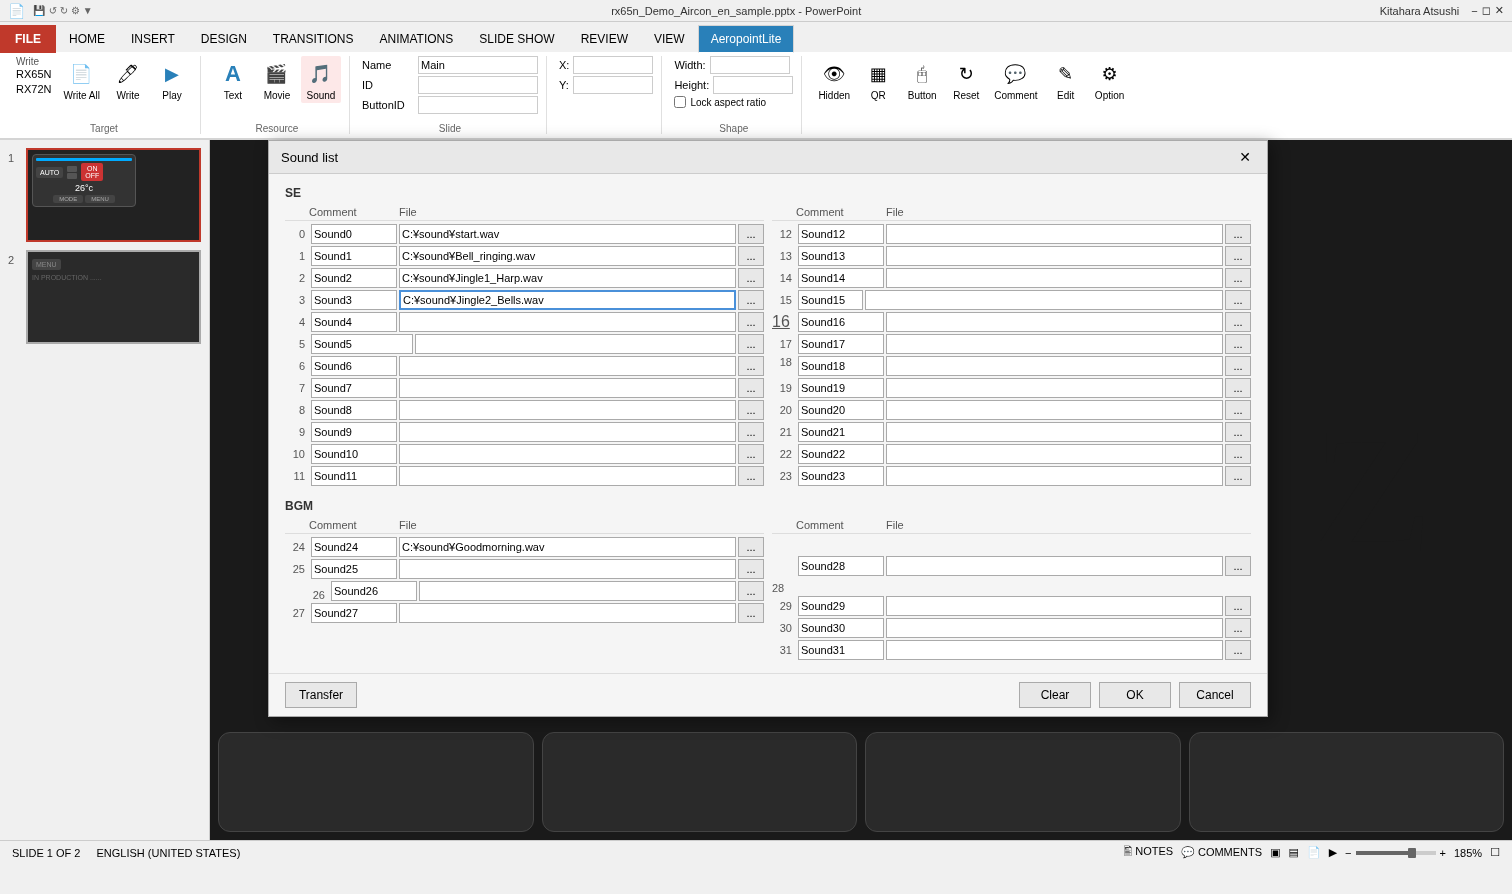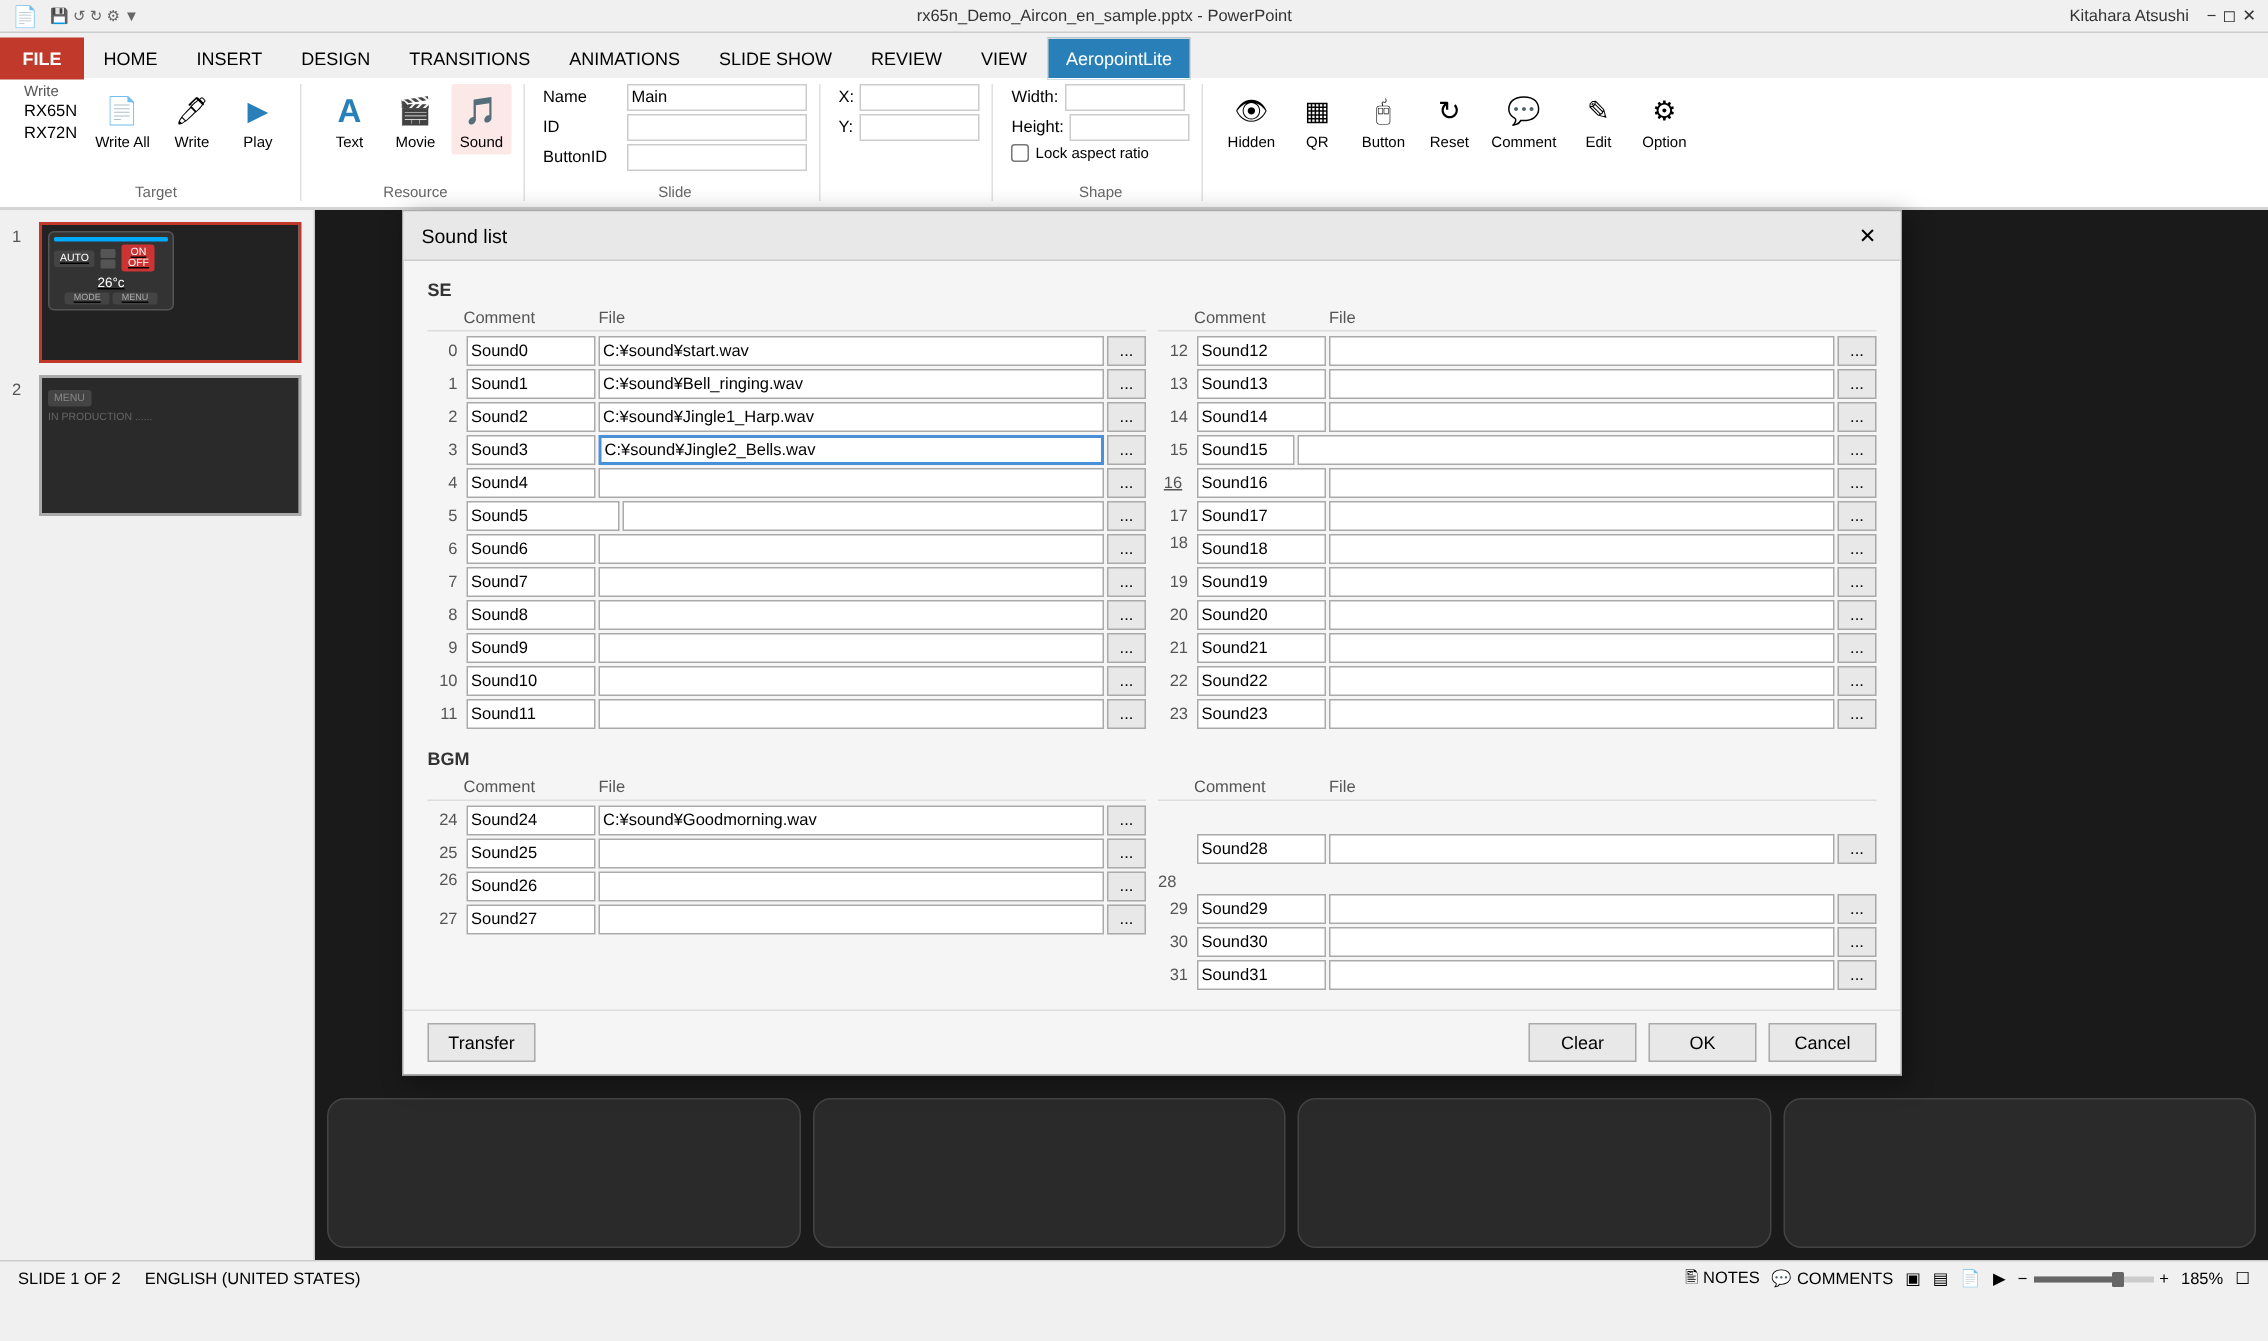--- a/index.html
+++ b/index.html
@@ -324,21 +324,21 @@
 
 <div class="main-area" style="height: 700px;">
 
   <div class="slide-panel">
 
     <div style="display:flex; gap:4px; align-items:flex-start; margin-bottom:8px;">
       <span style="font-size:11px; color:#555; min-width:14px; margin-top:4px;">1</span>
       <div style="border:2px solid #c0392b; flex:1;">
         <div style="width:100%; height:90px; background:#222; position:relative; overflow:hidden;">
 
-          <div style="position:absolute; top:4px; left:4px; background:#333; border-radius:4px; border:1px solid #555; padding:3px; width:84px;text-decoration:underline;">
+          <div style="position:absolute; top:4px; left:4px; background:#333; border-radius:4px; border:1px solid #555; padding:3px; width:104px;">
             <div style="background:#00aaff; height:3px; border-radius:1px; margin-bottom:2px;"></div>
             <div style="display:flex; align-items:center; gap:4px;">
               <div style="background:#444; border-radius:2px; padding:2px 4px; font-size:7px; color:#fff;">AUTO</div>
               <div style="display:flex; flex-direction:column; gap:1px;">
                 <div style="background:#555; width:10px; height:6px; border-radius:1px;"></div>
                 <div style="background:#555; width:10px; height:6px; border-radius:1px;"></div>
               </div>
               <div style="background:#cc3333; border-radius:2px; padding:2px 4px; font-size:7px; color:#fff; text-align:center;">ON<br>OFF</div>
             </div>
             <div style="color:#fff; font-size:9px; text-align:center; margin:2px 0;">26°c</div>
@@ -534,21 +534,21 @@
               <input type="text" style="flex: 1 1 0%; height: 20px; border: 1px solid rgb(170, 170, 170); font-size: 11px; padding: 0px 2px;">
               <button class="browse-btn" style="width: 26px; height: 20px; background: rgb(232, 232, 232); border: 1px solid rgb(170, 170, 170); cursor: pointer; font-size: 11px; flex-shrink: 0;">...</button>
             </div>
             <div class="sound-row" style="display: flex; align-items: center; padding: 1px 0px; gap: 2px;">
               <span class="row-num" style="width: 24px; font-size: 11px; color: rgb(85, 85, 85); text-align: right; padding-right: 4px; flex-shrink: 0;">15</span>
               <input type="text" value="Sound15" style="width: 65px; flex-shrink: 0; height: 20px; border: 1px solid rgb(170, 170, 170); font-size: 11px; padding: 0px 2px;">
               <input type="text" style="flex: 1 1 0%; height: 20px; border: 1px solid rgb(170, 170, 170); font-size: 11px; padding: 0px 2px;">
               <button class="browse-btn" style="width: 26px; height: 20px; background: rgb(232, 232, 232); border: 1px solid rgb(170, 170, 170); cursor: pointer; font-size: 11px; flex-shrink: 0;">...</button>
             </div>
             <div class="sound-row" style="display: flex; align-items: center; padding: 1px 0px; gap: 2px;">
-              <span class="row-num" style="width: 24px; font-size: 11px; color: rgb(85, 85, 85); text-align: center; padding-right: 4px; flex-shrink: 0; text-decoration: underline;">16</span>
+              <span class="row-num" style="width: 24px; font-size: 16px; color: rgb(85, 85, 85); text-align: left; padding-right: 4px; flex-shrink: 0; text-decoration: underline;">16</span>
               <input type="text" value="Sound16" style="width: 86px; flex-shrink: 0; height: 20px; border: 1px solid rgb(170, 170, 170); font-size: 11px; padding: 0px 2px;">
               <input type="text" style="flex: 1 1 0%; height: 20px; border: 1px solid rgb(170, 170, 170); font-size: 11px; padding: 0px 2px;">
               <button class="browse-btn" style="width: 26px; height: 20px; background: rgb(232, 232, 232); border: 1px solid rgb(170, 170, 170); cursor: pointer; font-size: 11px; flex-shrink: 0;">...</button>
             </div>
             <div class="sound-row" style="display: flex; align-items: center; padding: 1px 0px; gap: 2px;">
               <span class="row-num" style="width: 24px; font-size: 11px; color: rgb(85, 85, 85); text-align: right; padding-right: 4px; flex-shrink: 0;">17</span>
               <input type="text" value="Sound17" style="width: 86px; flex-shrink: 0; height: 20px; border: 1px solid rgb(170, 170, 170); font-size: 11px; padding: 0px 2px;">
               <input type="text" style="flex: 1 1 0%; height: 20px; border: 1px solid rgb(170, 170, 170); font-size: 11px; padding: 0px 2px;">
               <button class="browse-btn" style="width: 26px; height: 20px; background: rgb(232, 232, 232); border: 1px solid rgb(170, 170, 170); cursor: pointer; font-size: 11px; flex-shrink: 0;">...</button>
             </div>
@@ -615,21 +615,21 @@
               <input type="text" value="Sound24" style="width: 86px; flex-shrink: 0; height: 20px; border: 1px solid rgb(170, 170, 170); font-size: 11px; padding: 0px 2px;">
               <input type="text" value="C:¥sound¥Goodmorning.wav" style="flex: 1 1 0%; height: 20px; border: 1px solid rgb(170, 170, 170); font-size: 11px; padding: 0px 2px;">
               <button class="browse-btn" style="width: 26px; height: 20px; background: rgb(232, 232, 232); border: 1px solid rgb(170, 170, 170); cursor: pointer; font-size: 11px; flex-shrink: 0;">...</button>
             </div>
             <div class="sound-row" style="display: flex; align-items: center; padding: 1px 0px; gap: 2px;">
               <span class="row-num" style="width: 24px; font-size: 11px; color: rgb(85, 85, 85); text-align: right; padding-right: 4px; flex-shrink: 0;">25</span>
               <input type="text" value="Sound25" style="width: 86px; flex-shrink: 0; height: 20px; border: 1px solid rgb(170, 170, 170); font-size: 11px; padding: 0px 2px;">
               <input type="text" style="flex: 1 1 0%; height: 20px; border: 1px solid rgb(170, 170, 170); font-size: 11px; padding: 0px 2px;">
               <button class="browse-btn" style="width: 26px; height: 20px; background: rgb(232, 232, 232); border: 1px solid rgb(170, 170, 170); cursor: pointer; font-size: 11px; flex-shrink: 0;">...</button>
             </div>
-            <div class="sound-row" style="display: flex; align-items: flex-start; padding: 1px 0px; gap: 2px;">
+            <div class="sound-row" style="display: flex; align-items: flex-end; padding: 1px 0px; gap: 2px; margin-left: 20px;">
               <span class="row-num" style="width: 24px; font-size: 11px; color: rgb(85, 85, 85); text-align: right; padding-right: 4px; flex-shrink: 0;">26</span>
               <input type="text" value="Sound26" style="width: 86px; flex-shrink: 0; height: 20px; border: 1px solid rgb(170, 170, 170); font-size: 11px; padding: 0px 2px;">
               <input type="text" style="flex: 1 1 0%; height: 20px; border: 1px solid rgb(170, 170, 170); font-size: 11px; padding: 0px 2px;">
               <button class="browse-btn" style="width: 26px; height: 20px; background: rgb(232, 232, 232); border: 1px solid rgb(170, 170, 170); cursor: pointer; font-size: 11px; flex-shrink: 0;">...</button>
             </div>
             <div class="sound-row" style="display: flex; align-items: center; padding: 1px 0px; gap: 2px;">
               <span class="row-num" style="width: 24px; font-size: 11px; color: rgb(85, 85, 85); text-align: right; padding-right: 4px; flex-shrink: 0;">27</span>
               <input type="text" value="Sound27" style="width: 86px; flex-shrink: 0; height: 20px; border: 1px solid rgb(170, 170, 170); font-size: 11px; padding: 0px 2px;">
               <input type="text" style="flex: 1 1 0%; height: 20px; border: 1px solid rgb(170, 170, 170); font-size: 11px; padding: 0px 2px;">
               <button class="browse-btn" style="width: 26px; height: 20px; background: rgb(232, 232, 232); border: 1px solid rgb(170, 170, 170); cursor: pointer; font-size: 11px; flex-shrink: 0;">...</button>

